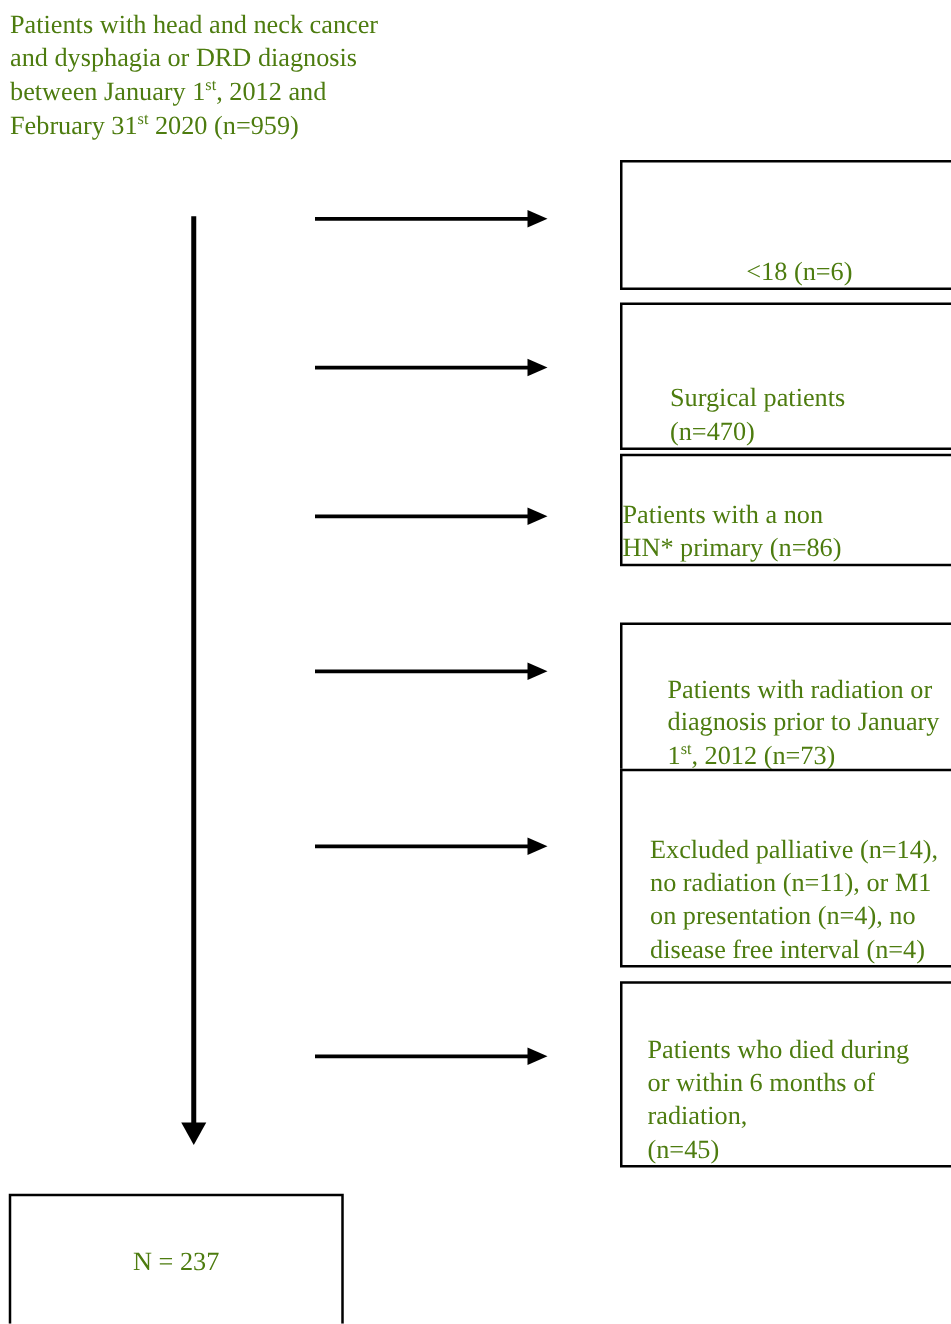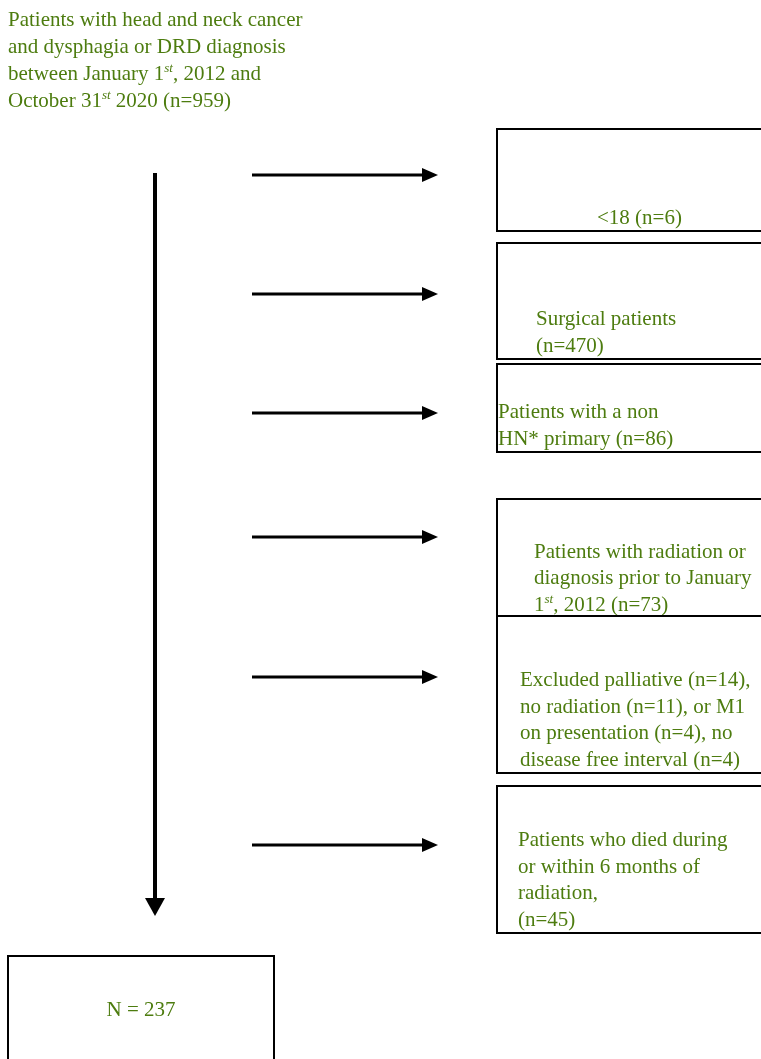--- a/index.html
+++ b/index.html
@@ -17,21 +17,20 @@
     left: 8px;
     top: 6px;
     width: 360px;
     font-size: 21px;
     line-height: 27px;
   }
   sup.ord {
     font-size: 13px;
     vertical-align: super;
     line-height: 0;
-    font-style: italic;
   }
   .arrow-layer {
     position: absolute;
     left: 0;
     top: 0;
     width: 761px;
     height: 1059px;
   }
   .xbox {
     position: absolute;
@@ -71,21 +70,21 @@
 </style>
 </head>
 <body>
 
 <div class="page">
 
   <div class="title-block">
     <div class="line"><span>Patients with head and neck cancer</span></div>
     <div class="line"><span>and dysphagia or DRD diagnosis</span></div>
     <div class="line"><span>between January 1</span><sup class="ord">st</sup><span>, 2012 and</span></div>
-    <div class="line"><span>October 31</span><sup class="ord">st</sup><span> 2020 (n=959)</span></div>
+    <div class="line"><span>February 31</span><sup class="ord">st</sup><span> 2020 (n=959)</span></div>
   </div>
 
   <svg class="arrow-layer" width="761" height="1059" viewBox="0 0 761 1059" xmlns="http://www.w3.org/2000/svg" fill="#000000" stroke="#000000">
     <g>
       <line x1="155" y1="173" x2="155" y2="901" stroke-width="4"></line>
       <polygon points="145,898 165,898 155,916" stroke="none"></polygon>
     </g>
     <g>
       <line x1="252" y1="175" x2="424" y2="175" stroke-width="3"></line>
       <polygon points="422,168 422,182 438,175" stroke="none"></polygon>

